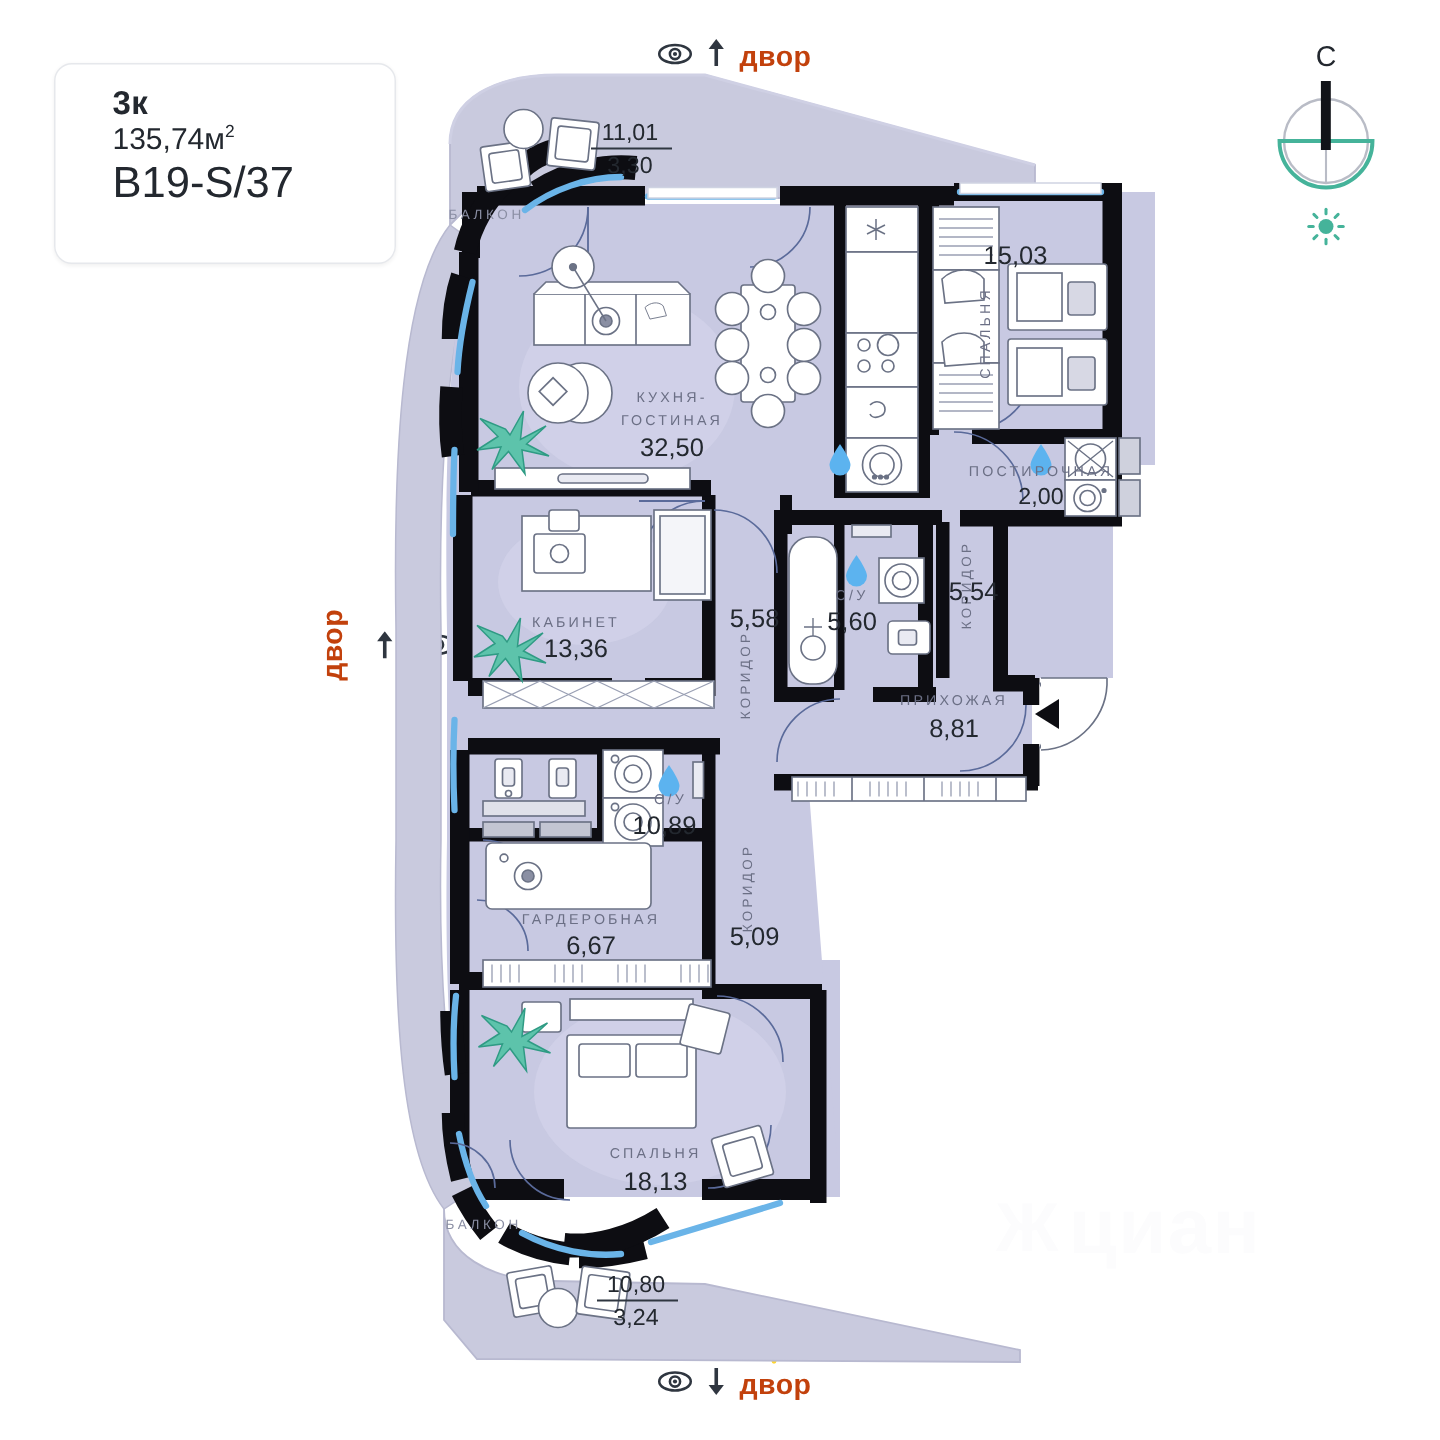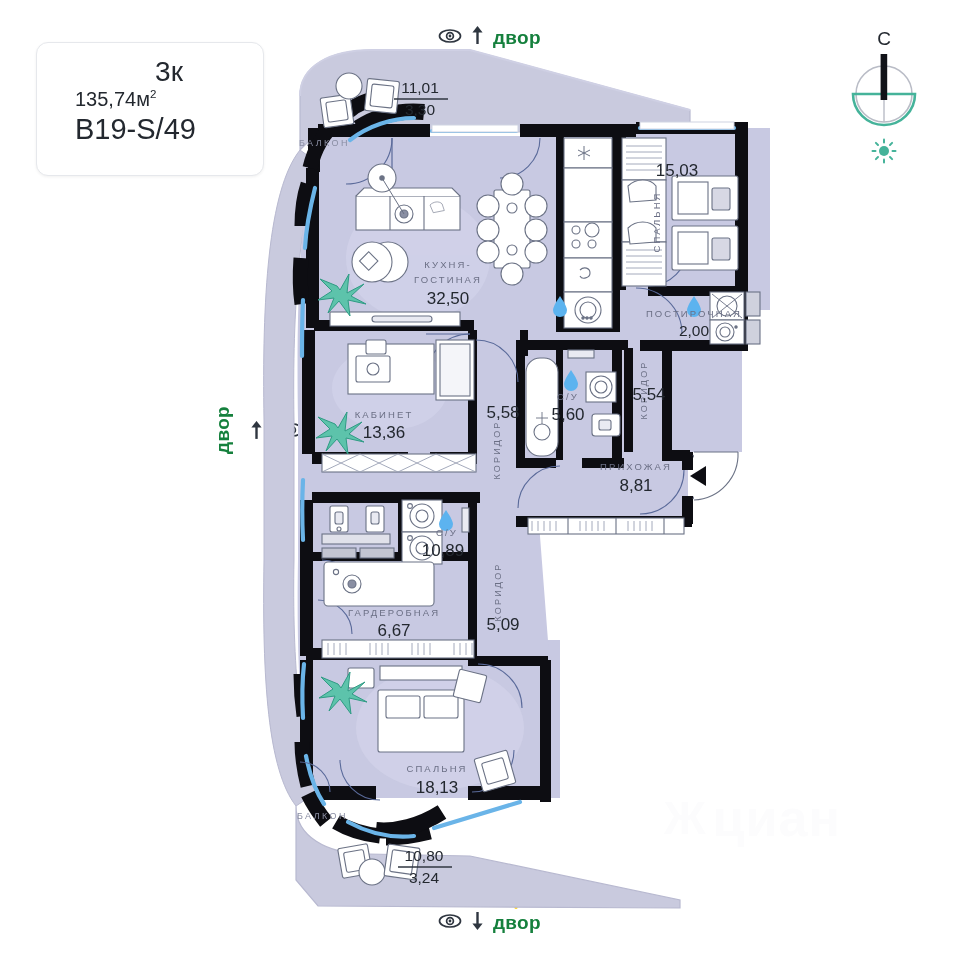--- a/index.html
+++ b/index.html
@@ -6,28 +6,28 @@
   body{width:960px;height:960px;position:relative;overflow:hidden;
        font-family:"Liberation Sans","DejaVu Sans",sans-serif;color:#2f3640;}
 
   
   #info-card{
     position:absolute;left:36px;top:42px;width:228px;height:134px;
     background:#fff;border:1px solid #e6e8ec;border-radius:12px;
     box-shadow:0 1px 3px rgba(0,0,0,.06);
     box-sizing:border-box;padding:14px 0 0 38px;
   }
-  #info-card .rooms{font-size:28px;font-weight:400;line-height:1.08;letter-spacing:.2px;color:#23282f;text-align:center;}
+  #info-card .rooms{font-size:22px;font-weight:700;line-height:1.08;letter-spacing:.2px;color:#23282f;}
   #info-card .area{font-size:20px;font-weight:400;line-height:1.22;color:#23282f;}
   #info-card .area sup{font-size:.58em;vertical-align:super;}
   #info-card .code{font-size:29px;font-weight:400;line-height:1.22;color:#23282f;}
 
   
   .edge-note{position:absolute;display:flex;align-items:center;gap:9px;
-             font-size:19px;font-weight:700;color:#15803d;letter-spacing:.3px;}
+             font-size:19px;font-weight:700;color:#c2410c;letter-spacing:.3px;}
   #note-top{left:438px;top:26px;}
   #note-bottom{left:438px;top:911px;}
   #note-left{left:212px;top:406px;
              flex-direction:column;gap:12px;
              writing-mode:vertical-rl;transform:rotate(180deg);}
   .edge-note .eye{flex:none;}
   .edge-note .arw{flex:none;}
 
   
   #compass{position:absolute;left:842px;top:28px;width:84px;height:140px;}
@@ -57,21 +57,21 @@
            fill:#23282f;text-anchor:middle;}
   .cor-name{font-family:"Liberation Sans",sans-serif;font-size:9px;
            letter-spacing:2.2px;fill:#6b6f85;text-anchor:middle;}
 </style>
 </head>
 <body>
 
 <div id="info-card">
   <div class="rooms">3к</div>
   <div class="area"><span>135,74м</span><sup>2</sup></div>
-  <div class="code">B19-S/49</div>
+  <div class="code">B19-S/37</div>
 </div>
 
 <div class="edge-note" id="note-top">
   <span class="eye">
     <svg width="24" height="16" viewBox="0 0 24 16">
         <ellipse cx="12" cy="8" rx="10.5" ry="6" fill="none" stroke="#2f3640" stroke-width="1.7"></ellipse>
         <circle cx="12" cy="8" r="3.4" fill="none" stroke="#2f3640" stroke-width="1.7"></circle>
         <circle cx="12" cy="8" r="1.4" fill="#2f3640"></circle>
       </svg>
   </span>

